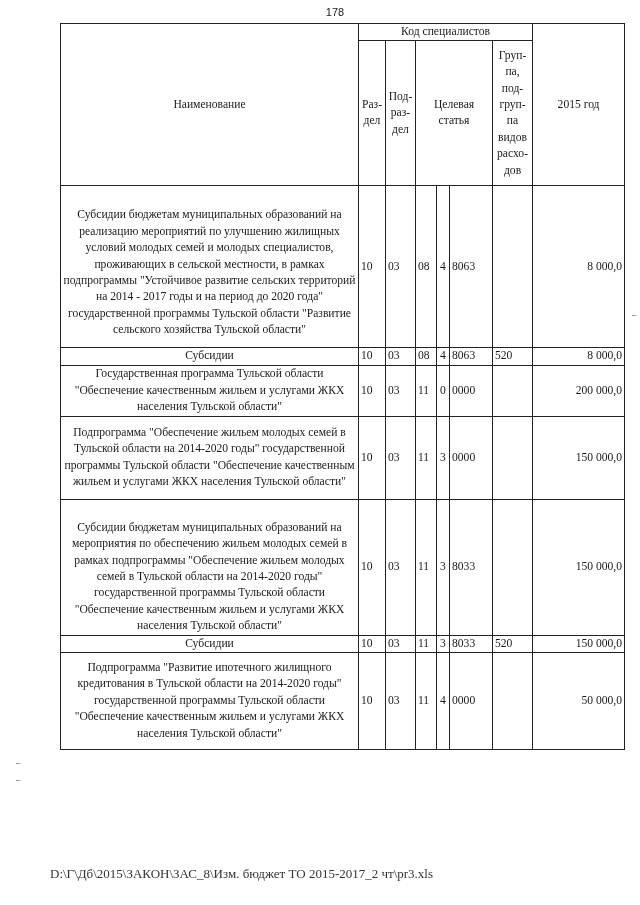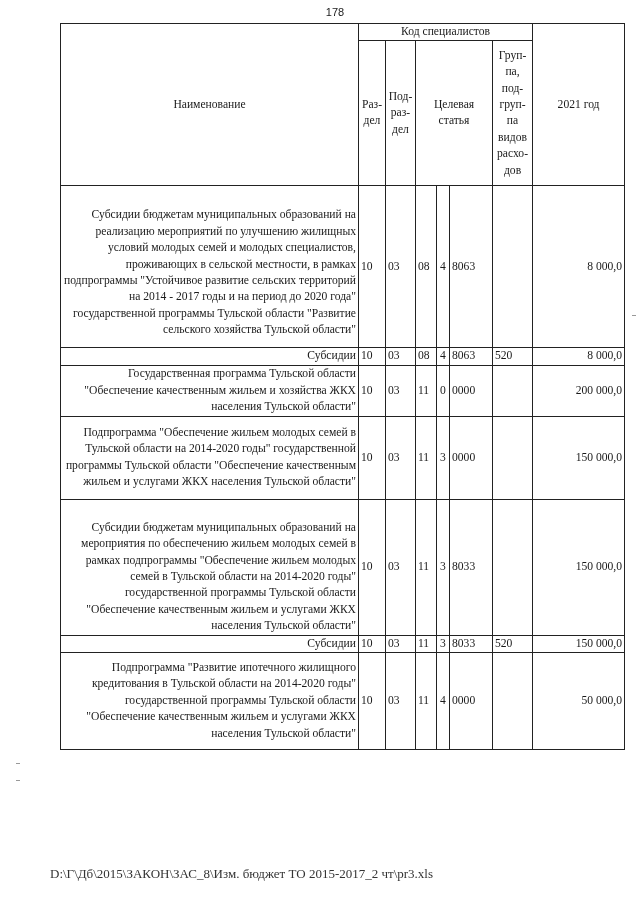--- a/index.html
+++ b/index.html
@@ -8,21 +8,21 @@
   .page-num { position: absolute; top: 6px; left: 0; width: 640px; text-align: center;
               font-family: "Liberation Sans", sans-serif; font-size: 11px; padding-left: 30px; box-sizing: border-box; }
   table.budget { position: absolute; left: 60px; top: 23px; border-collapse: collapse;
                  table-layout: fixed; width: 564px; }
   table.budget td, table.budget th { border: 1px solid #222; font-size: 11.6px; line-height: 16.4px;
                  font-weight: normal; padding: 0 2px; vertical-align: middle; overflow: hidden; }
   th.hname { vertical-align: top; text-align: center; }
   th.hcode { text-align: center; height: 16px; }
   th.hyear { vertical-align: top; text-align: center; }
   th.sub { vertical-align: top; text-align: center; padding: 0; }
-  td.name { text-align: right; }
+  td.name { text-align: center; }
   td.c { text-align: left; padding: 0; }
   td.cs1 { text-align: left; padding: 0 1px 0 0; border-right: 1px solid #222; }
   td.cs2 { text-align: center; padding: 0; }
   td.cs3 { text-align: left; padding: 0 0 0 2px; }
   td.amt { text-align: right; padding-right: 1px; }
   .footer { position: absolute; left: 50px; top: 866px; font-size: 13px; color: #333;
             font-family: "Liberation Serif", serif; }
   .tick { position: absolute; width: 4px; height: 1px; background: #999; }
 </style>
 </head>
@@ -38,21 +38,21 @@
     <col style="width:21px">
     <col style="width:13px">
     <col style="width:43px">
     <col style="width:40px">
     <col style="width:92px">
   </colgroup>
   <thead>
     <tr style="height:17px">
       <th class="hname" rowspan="2">Наименование</th>
       <th class="hcode" colspan="6">Код специалистов</th>
-      <th class="hyear" rowspan="2">2021 год</th>
+      <th class="hyear" rowspan="2">2015 год</th>
     </tr>
     <tr style="height:145px">
       <th class="sub" style="white-space:pre-line">Раз-
 дел</th>
       <th class="sub" style="white-space:pre-line">Под-
 раз-
 дел</th>
       <th class="sub" colspan="3" style="white-space:pre-line">Целевая
 статья</th>
       <th class="sub" style="white-space:pre-line">Груп-
@@ -80,21 +80,21 @@
       <td class="name">Субсидии</td>
       <td class="c">10</td>
       <td class="c">03</td>
       <td class="cs1">08</td>
       <td class="cs2">4</td>
       <td class="cs3">8063</td>
       <td class="c">520</td>
       <td class="amt">8 000,0</td>
     </tr>
     <tr style="height:51px">
-      <td class="name">Государственная программа Тульской области "Обеспечение качественным жильем и хозяйства ЖКХ населения Тульской области"</td>
+      <td class="name">Государственная программа Тульской области "Обеспечение качественным жильем и услугами ЖКХ населения Тульской области"</td>
       <td class="c">10</td>
       <td class="c">03</td>
       <td class="cs1">11</td>
       <td class="cs2">0</td>
       <td class="cs3">0000</td>
       <td class="c"></td>
       <td class="amt">200 000,0</td>
     </tr>
     <tr style="height:83px">
       <td class="name">Подпрограмма "Обеспечение жильем молодых семей в Тульской области на 2014-2020 годы" государственной программы Тульской области "Обеспечение качественным жильем и услугами ЖКХ населения Тульской области"</td>

